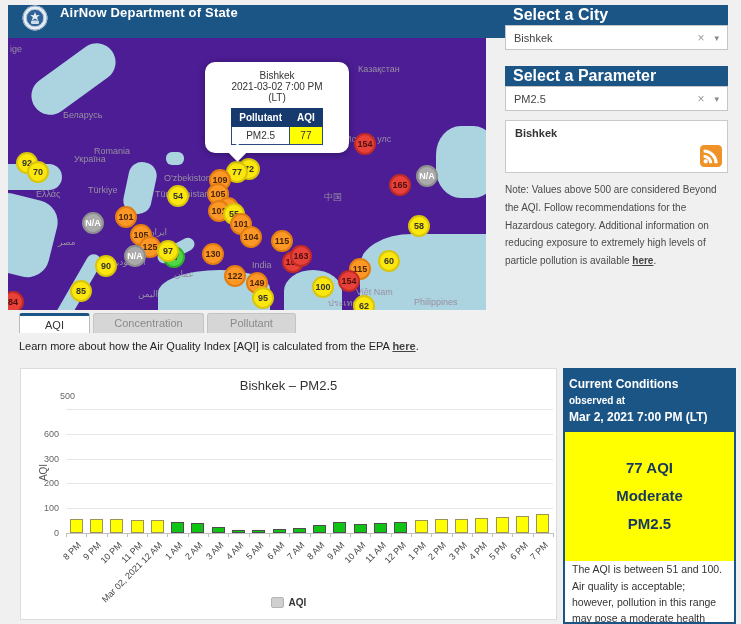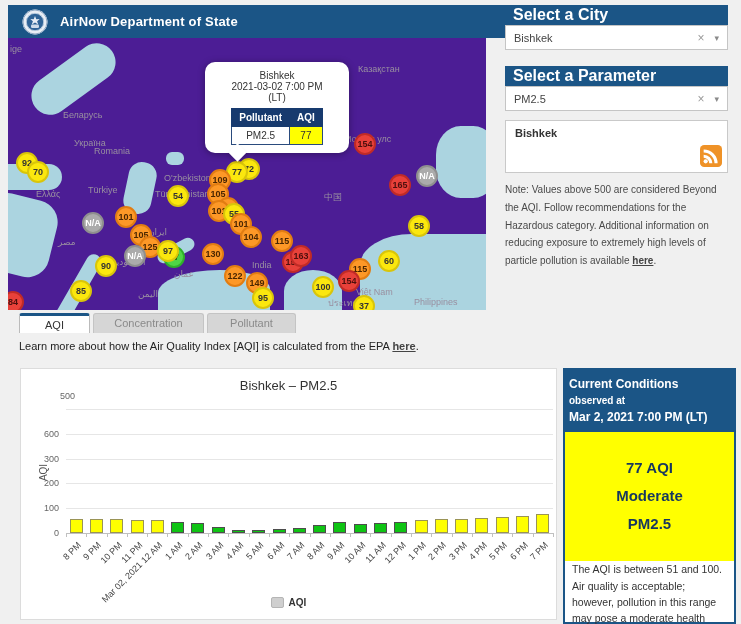--- a/index.html
+++ b/index.html
@@ -1,20 +1,20 @@
 <!DOCTYPE html>
 <html><head>
 <meta charset="utf-8">
 <style>
   html,body{margin:0;padding:0;}
   body{font-family:"Liberation Sans","DejaVu Sans",sans-serif;background:#f0f0f0;}
   .page{position:relative;width:741px;height:624px;overflow:hidden;background:#f0f0f0;}
 
   
-  .app-header{position:absolute;left:8px;top:5px;width:522px;height:33px;background:#1b5586;display:flex;align-items:center;}
+  .app-header{position:absolute;left:8px;top:5px;width:522px;height:33px;background:#1b5586;display:flex;align-items:flex-start;}
   .seal{margin-left:14px;width:26px;height:26px;flex:0 0 auto;}
   .app-title{color:#fff;font-size:13px;font-weight:bold;margin-left:12px;letter-spacing:.2px;}
 
   
   .map{position:absolute;left:8px;top:38px;width:478px;height:272px;background:#4c1d95;overflow:hidden;}
   .water{position:absolute;background:#abd4e0;z-index:1;}
   .maplabel{position:absolute;font-size:9px;color:#998fa0;z-index:2;white-space:nowrap;}
   .marker{position:absolute;width:22px;height:22px;border-radius:50%;display:flex;align-items:center;justify-content:center;
           font-size:9px;font-weight:bold;color:#333;box-sizing:border-box;z-index:5;}
   .marker.yellow{background:#fbe70e;border:2px solid #d9c50a;}
@@ -108,21 +108,21 @@
     <div class="water" style="left:148px;top:206px;width:40px;height:13px;border-radius:7px;transform:rotate(-28deg);"></div>
     <div class="water" style="left:62px;top:212px;width:15px;height:80px;border-radius:8px;transform:rotate(30deg);"></div>
     <div class="water" style="left:150px;top:232px;width:112px;height:42px;border-radius:55% 45% 0 0;"></div>
     <div class="water" style="left:276px;top:232px;width:58px;height:42px;border-radius:50% 50% 0 0;"></div>
     <div class="water" style="left:352px;top:196px;width:130px;height:78px;border-radius:40% 0 0 0;"></div>
     <div class="water" style="left:428px;top:88px;width:62px;height:72px;border-radius:40%;"></div>
 
     <div id="map-labels">
         <div class="maplabel" style="left: 2px; top: 6px;">ige</div>
         <div class="maplabel" style="left: 55px; top: 72px;">Беларусь</div>
-        <div class="maplabel" style="left: 66px; top: 100px;">Україна</div>
+        <div class="maplabel" style="left: 66px; top: 116px;">Україна</div>
         <div class="maplabel" style="left: 86px; top: 108px;">Romania</div>
         <div class="maplabel" style="left: 28px; top: 151px;">Ελλάς</div>
         <div class="maplabel" style="left: 80px; top: 147px;">Türkiye</div>
         <div class="maplabel" style="left: 350px; top: 26px;">Казақстан</div>
         <div class="maplabel" style="left: 156px; top: 135px;">O'zbekiston</div>
         <div class="maplabel" style="left: 147px; top: 151px;">Türkmenistan</div>
         <div class="maplabel" style="left: 336px; top: 96px;">Монгол улс</div>
         <div class="maplabel" style="left: 316px; top: 153px;">中国</div>
         <div class="maplabel" style="left: 140px; top: 189px;">ايران</div>
         <div class="maplabel" style="left: 50px; top: 199px;">مصر</div>
@@ -165,21 +165,21 @@
         <div class="marker orange" style="left: 238px; top: 234px;">149</div>
         <div class="marker yellow" style="left: 244px; top: 249px;">95</div>
         <div class="marker yellow" style="left: 304px; top: 238px;">100</div>
         <div class="marker red" style="left: 346px; top: 95px;">154</div>
         <div class="marker red" style="left: 381px; top: 136px;">165</div>
         <div class="marker na" style="left: 408px; top: 127px;">N/A</div>
         <div class="marker yellow" style="left: 400px; top: 177px;">58</div>
         <div class="marker yellow" style="left: 370px; top: 212px;">60</div>
         <div class="marker orange" style="left: 341px; top: 220px;">115</div>
         <div class="marker red" style="left: 330px; top: 232px;">154</div>
-        <div class="marker yellow" style="left: 345px; top: 257px;">37</div>
+        <div class="marker yellow" style="left: 345px; top: 257px;">62</div>
       </div>
 
     <div class="popup">
       <div>Bishkek</div>
       <div>2021-03-02 7:00 PM</div>
       <div>(LT)</div>
       <table class="popup-table">
         <tbody>
             <tr>
           <th>Pollutant</th>

